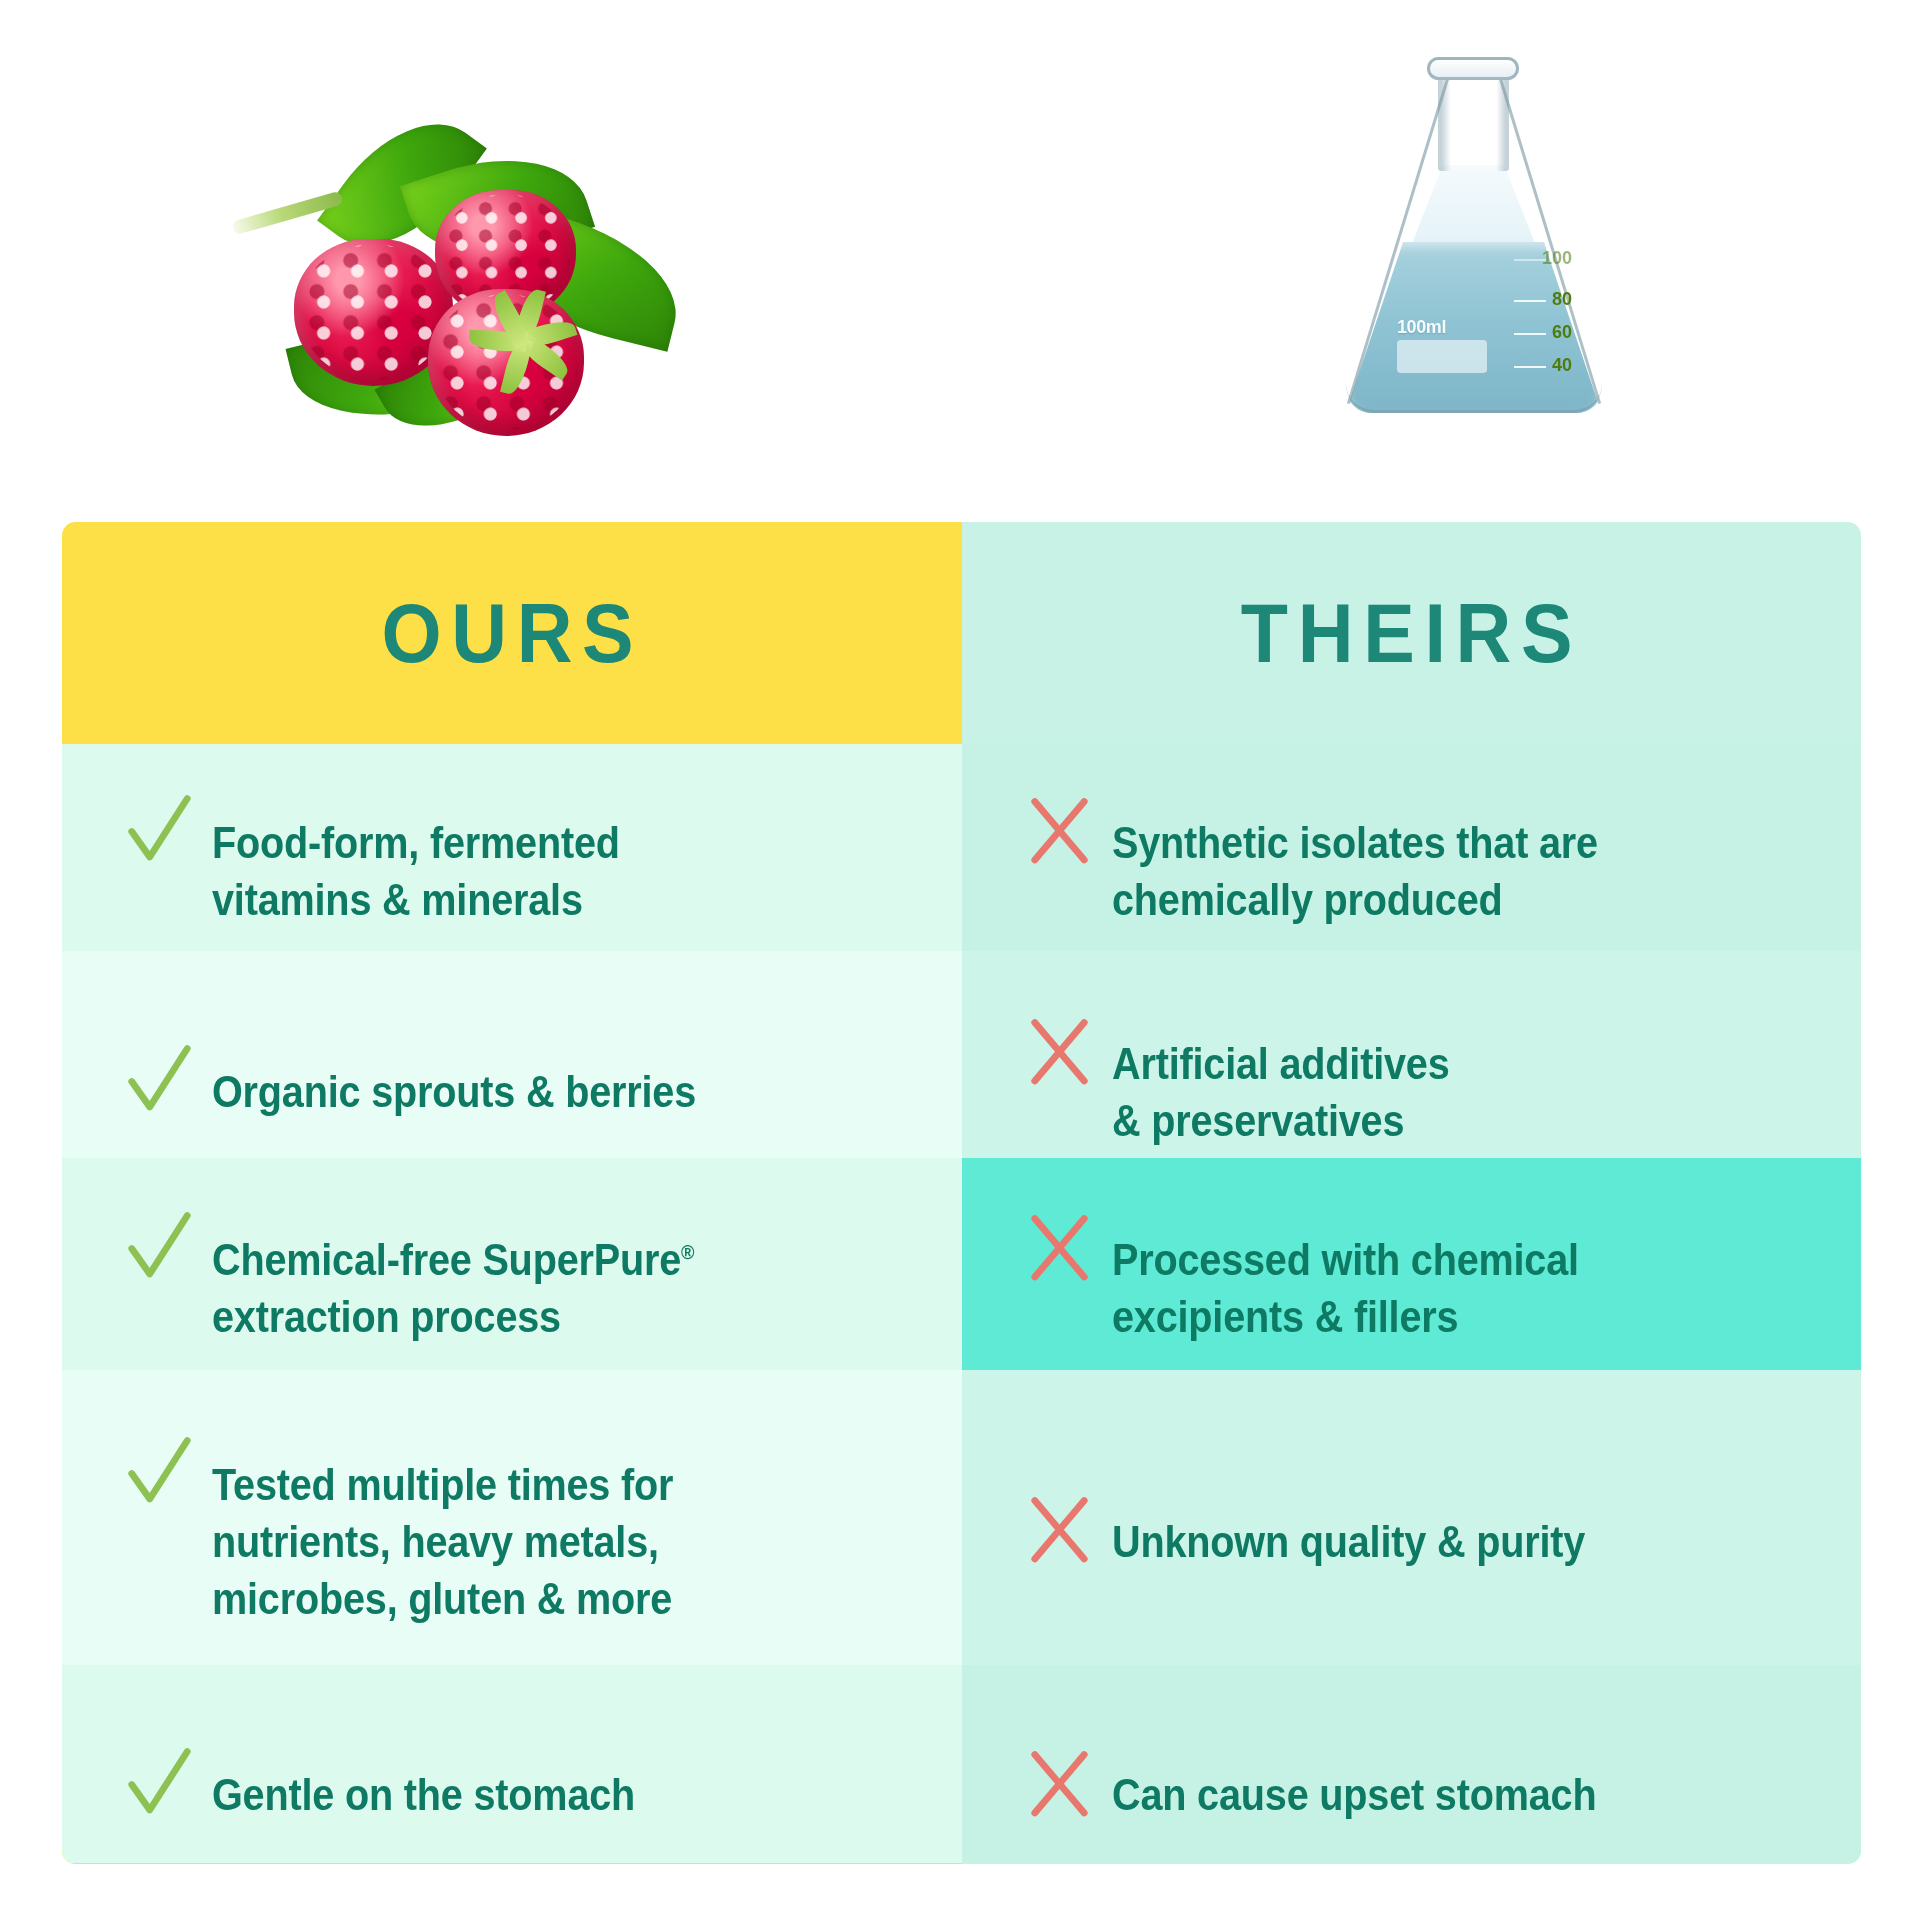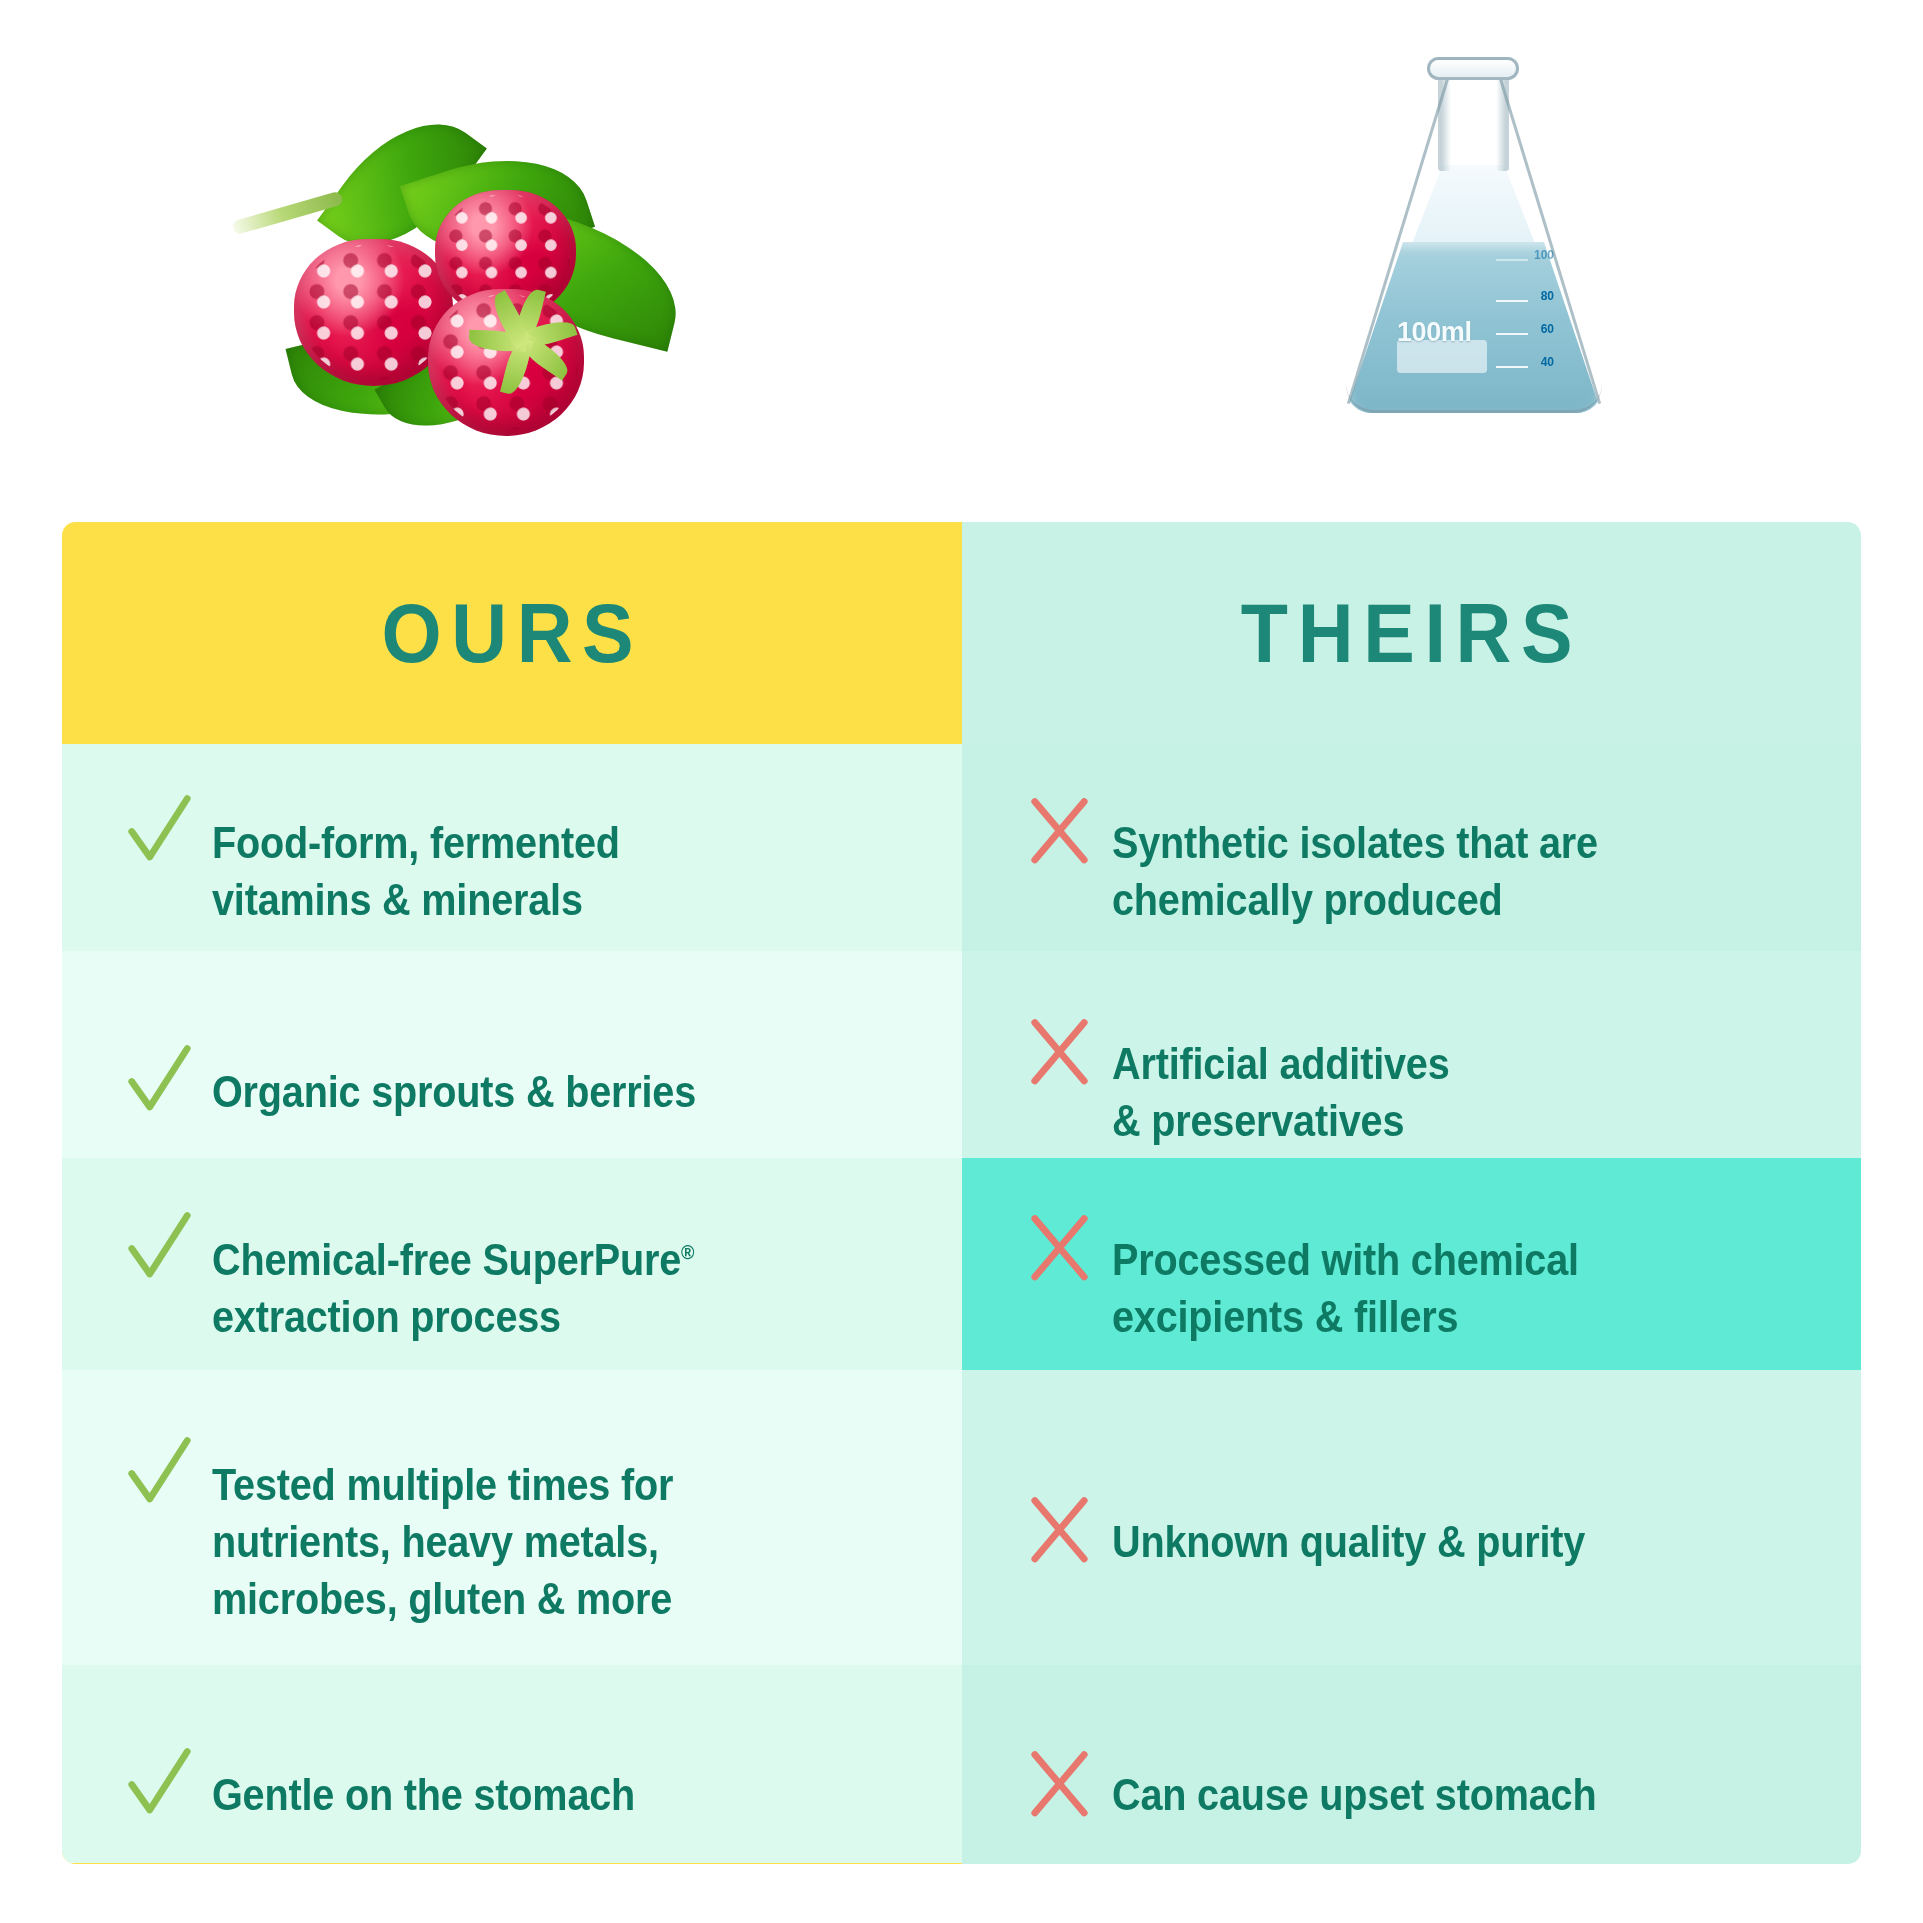--- a/index.html
+++ b/index.html
@@ -99,28 +99,28 @@
     border-radius: 0 0 28.6px 28.6px;
   }
   .flask-outline::before, .flask-outline::after {
     content:""; position:absolute; top: 0; width: 3px; height: 353px;
     background: rgba(120,150,162,.6);
   }
   .flask-outline::before { left: 104px; transform-origin: top center; transform: rotate(17deg); }
   .flask-outline::after  { right: 104px; transform-origin: top center; transform: rotate(-17deg); }
   .flask-label {
     position: absolute; left: 74px; top: 287px;
-    color: #f4fbfd; font-size: 27px; font-weight: 700; letter-spacing: -0.4px;
+    color: #f4fbfd; font-size: 18px; font-weight: 700; letter-spacing: -0.4px;
     text-shadow: 0 0.8px 1.5px rgba(90,130,145,.45);
   }
   .flask-patch {
     position: absolute; left: 74px; top: 310px; width: 90px; height: 33px;
     background: rgba(245,250,252,.62); border-radius: 3.8px;
   }
-  .grad { position: absolute; right: 70px; color: #0369a1; font-size: 12px; font-weight: 700; }
+  .grad { position: absolute; right: 52px; color: #4d7c0f; font-size: 18px; font-weight: 700; }
   .grad::before {
     content:""; position: absolute; right: 25.6px; top: 10.5px; width: 32px; height: 2.3px;
     background: rgba(250,253,254,.92);
   }
   .grad.g100 { top: 218px; opacity: .55; }
   .grad.g80  { top: 259px; }
   .grad.g60  { top: 292px; }
   .grad.g40  { top: 325px; }
 
   

